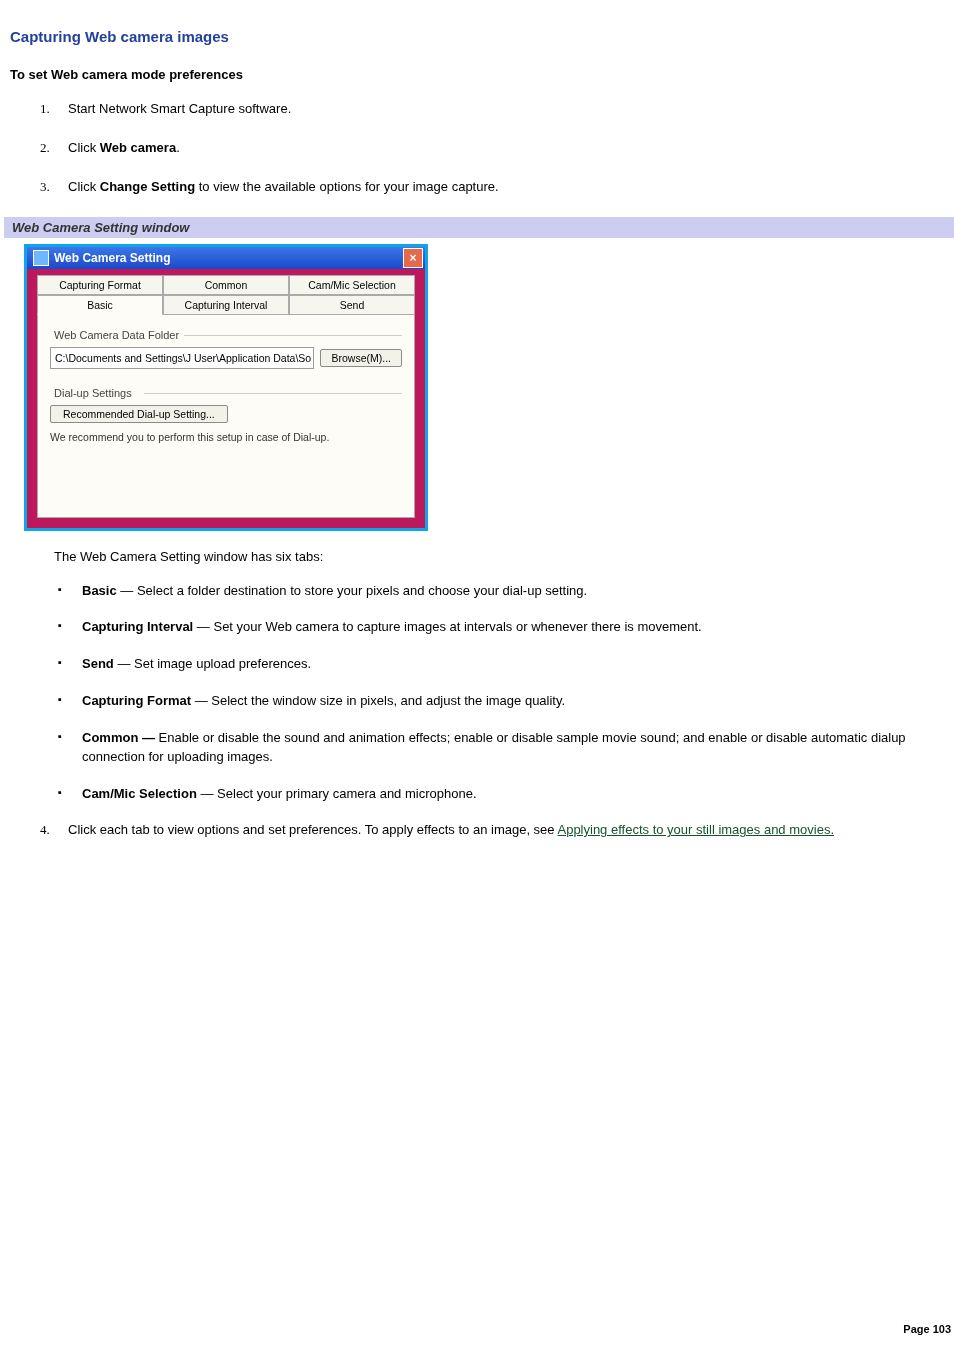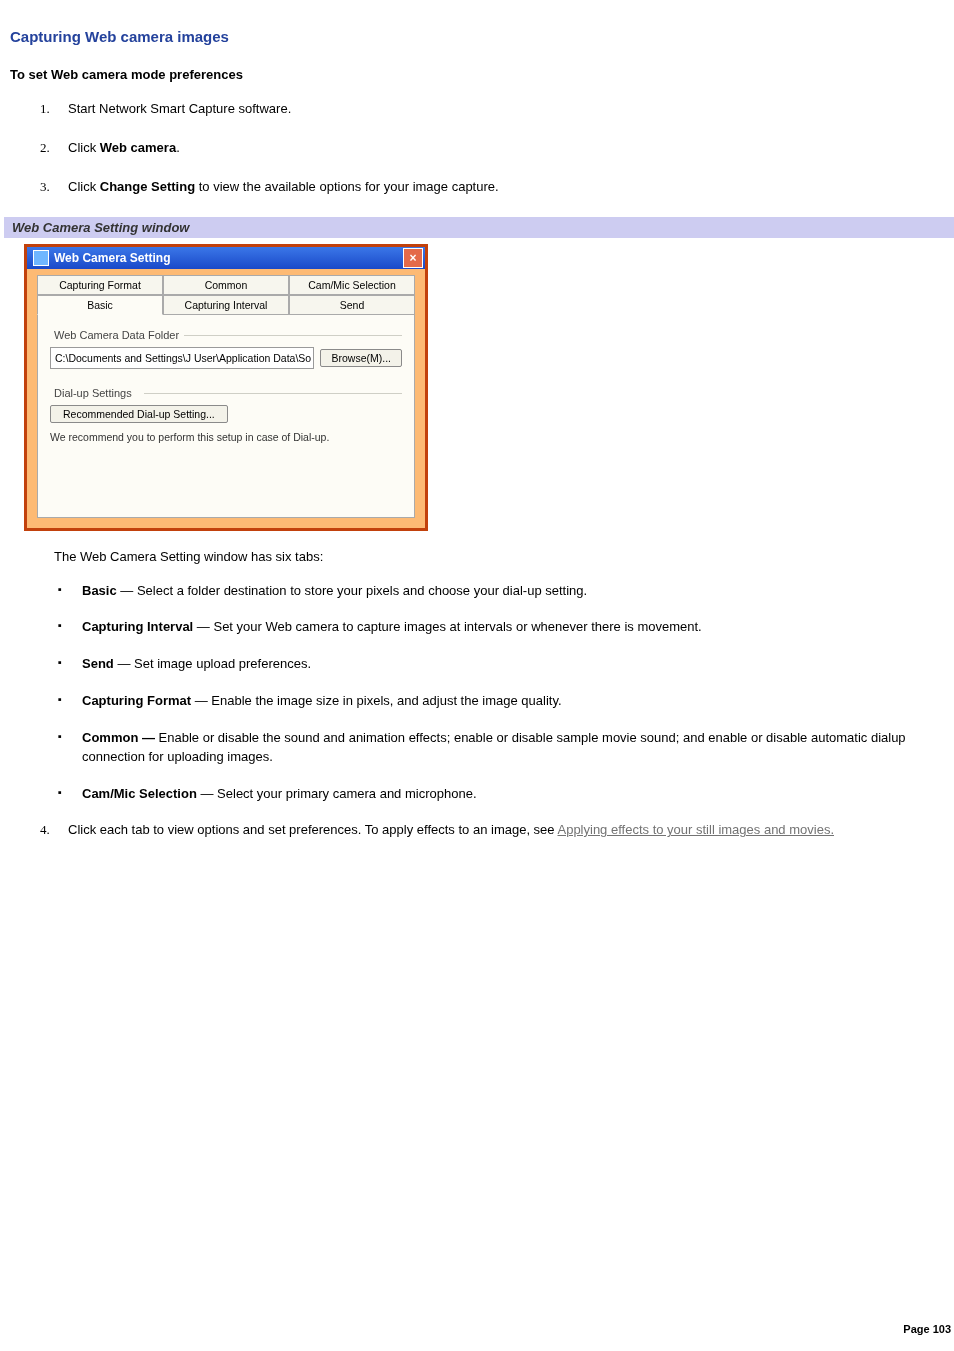--- a/index.html
+++ b/index.html
@@ -58,22 +58,22 @@
     font-size: 13px;
     color: #333;
     padding: 3px 6px 3px 8px;
     margin: 0 -10px 0 -6px;
   }
   .dialog-wrap {
     margin: 6px 0 18px 14px;
   }
   .dialog {
     width: 398px;
-    border: 3px solid #c2410c;
-    background: #fdba74;
+    border: 3px solid #0ea5e9;
+    background: #be185d;
     font-family: Tahoma, Verdana, sans-serif;
     font-size: 11px;
     color: #000;
   }
   .dialog .titlebar {
     display: flex;
     align-items: center;
     justify-content: space-between;
     height: 22px;
     background: linear-gradient(#3b77e8, #1a49c9);
@@ -203,21 +203,21 @@
   }
   ul.bullets > li::before {
     content: "▪";
     position: absolute;
     left: 4px;
     top: 0;
     font-size: 11px;
     color: #000;
   }
   .link {
-    color: #737373;
+    color: #14532d;
     text-decoration: underline;
   }
   .footer {
     position: absolute;
     right: 3px;
     bottom: 16px;
     font-size: 11px;
     font-weight: bold;
     color: #000;
   }
@@ -294,21 +294,21 @@
     <li>
       <b>Basic</b><span> — Select a folder destination to store your pixels and choose your dial-up setting.</span>
     </li>
     <li>
       <b>Capturing Interval</b><span> — Set your Web camera to capture images at intervals or whenever there is movement.</span>
     </li>
     <li>
       <b>Send</b><span> — Set image upload preferences.</span>
     </li>
     <li>
-      <b>Capturing Format</b><span> — Enable the image size in pixels, and adjust the image quality.</span>
+      <b>Capturing Format</b><span> — Select the window size in pixels, and adjust the image quality.</span>
     </li>
     <li>
       <b>Common — </b><span>Enable or disable the sound and animation effects; enable or disable sample movie sound; and enable or disable automatic dialup connection for uploading images.</span>
     </li>
     <li>
       <b>Cam/Mic Selection</b><span> — Select your primary camera and microphone.</span>
     </li>
   </ul>
 
   <ol class="steps" start="4" style="counter-reset: step 3;">

